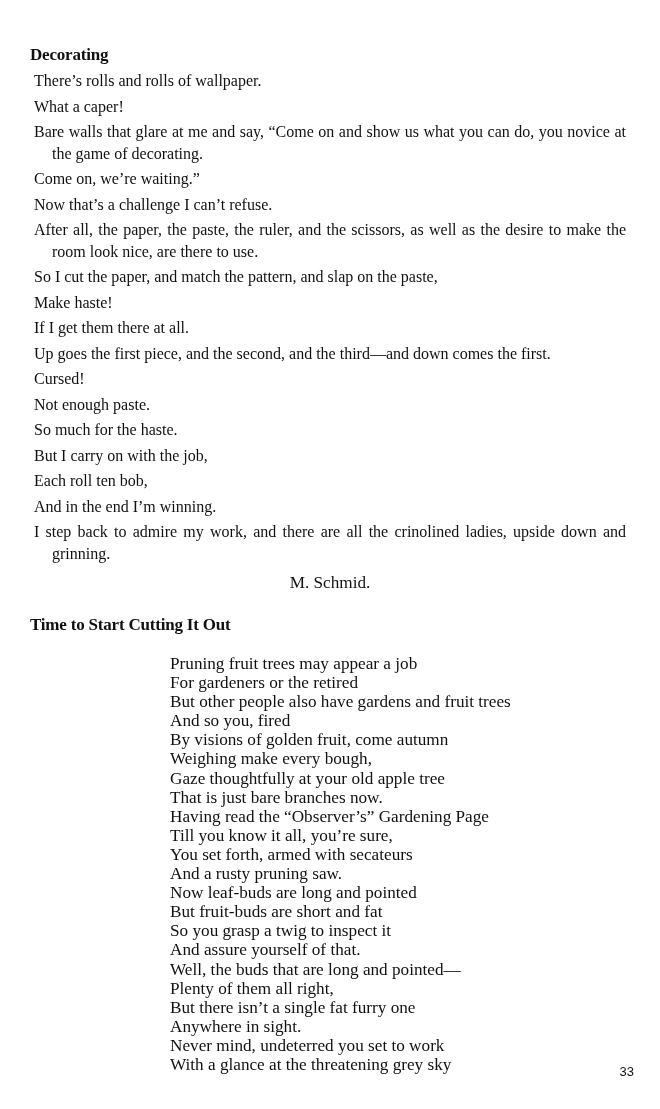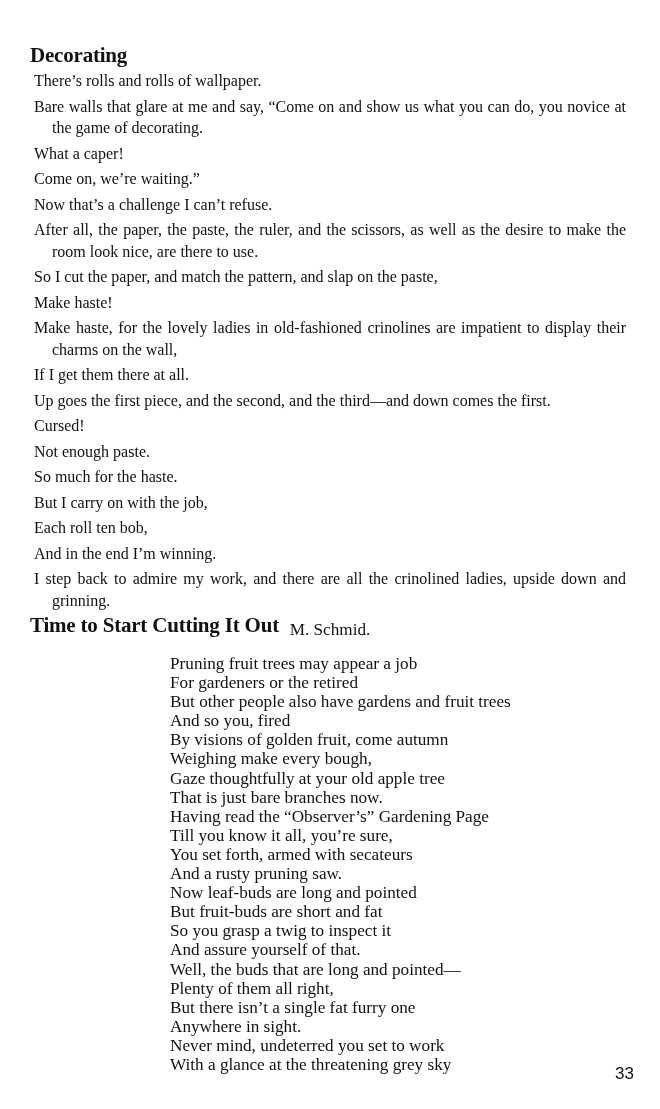--- a/index.html
+++ b/index.html
@@ -16,21 +16,21 @@
       font-family: "Liberation Serif", "DejaVu Serif", serif;
     }
     .page {
       position: absolute;
       left: 30px;
       top: 44px;
       width: 600px;
     }
     .poem-title {
       font-weight: bold;
-      font-size: 21px;
+      font-size: 17px;
       line-height: 22px;
       margin: 0 0 2px 0;
       letter-spacing: -0.2px;
     }
     .stanza-line {
       font-size: 16px;
       line-height: 21.5px;
       padding-left: 18px;
       text-indent: -18px;
       text-align: justify;
@@ -58,39 +58,38 @@
       font-size: 17.2px;
       line-height: 19.1px;
       margin: 0;
       white-space: nowrap;
     }
     .page-number {
       position: absolute;
       right: 26px;
       top: 1064px;
       font-family: "Liberation Sans", "DejaVu Sans", sans-serif;
-      font-size: 17px;
+      font-size: 13px;
       font-weight: normal;
     }
   </style>
 </head>
 <body>
 
 <div class="page">
   <section class="poem1">
     <div class="poem-title">Decorating</div>
     <p class="stanza-line">There’s rolls and rolls of wallpaper.</p>
+    <p class="stanza-line">What a caper!</p>
     <p class="stanza-line">Bare walls that glare at me and say, “Come on and show us what you can do, you novice at the game of decorating.</p>
-    <p class="stanza-line">What a caper!</p>
     <p class="stanza-line">Come on, we’re waiting.”</p>
     <p class="stanza-line">Now that’s a challenge I can’t refuse.</p>
     <p class="stanza-line">After all, the paper, the paste, the ruler, and the scissors, as well as the desire to make the room look nice, are there to use.</p>
     <p class="stanza-line">So I cut the paper, and match the pattern, and slap on the paste,</p>
     <p class="stanza-line">Make haste!</p>
-    <p class="stanza-line">Make haste, for the lovely ladies in old-fashioned crinolines are impatient to display their charms on the wall,</p>
     <p class="stanza-line">If I get them there at all.</p>
     <p class="stanza-line">Up goes the first piece, and the second, and the third—and down comes the first.</p>
     <p class="stanza-line">Cursed!</p>
     <p class="stanza-line">Not enough paste.</p>
     <p class="stanza-line">So much for the haste.</p>
     <p class="stanza-line">But I carry on with the job,</p>
     <p class="stanza-line">Each roll ten bob,</p>
     <p class="stanza-line">And in the end I’m winning.</p>
     <p class="stanza-line">I step back to admire my work, and there are all the crinolined ladies, upside down and grinning.</p>
     <div class="author">M. Schmid.</div>

